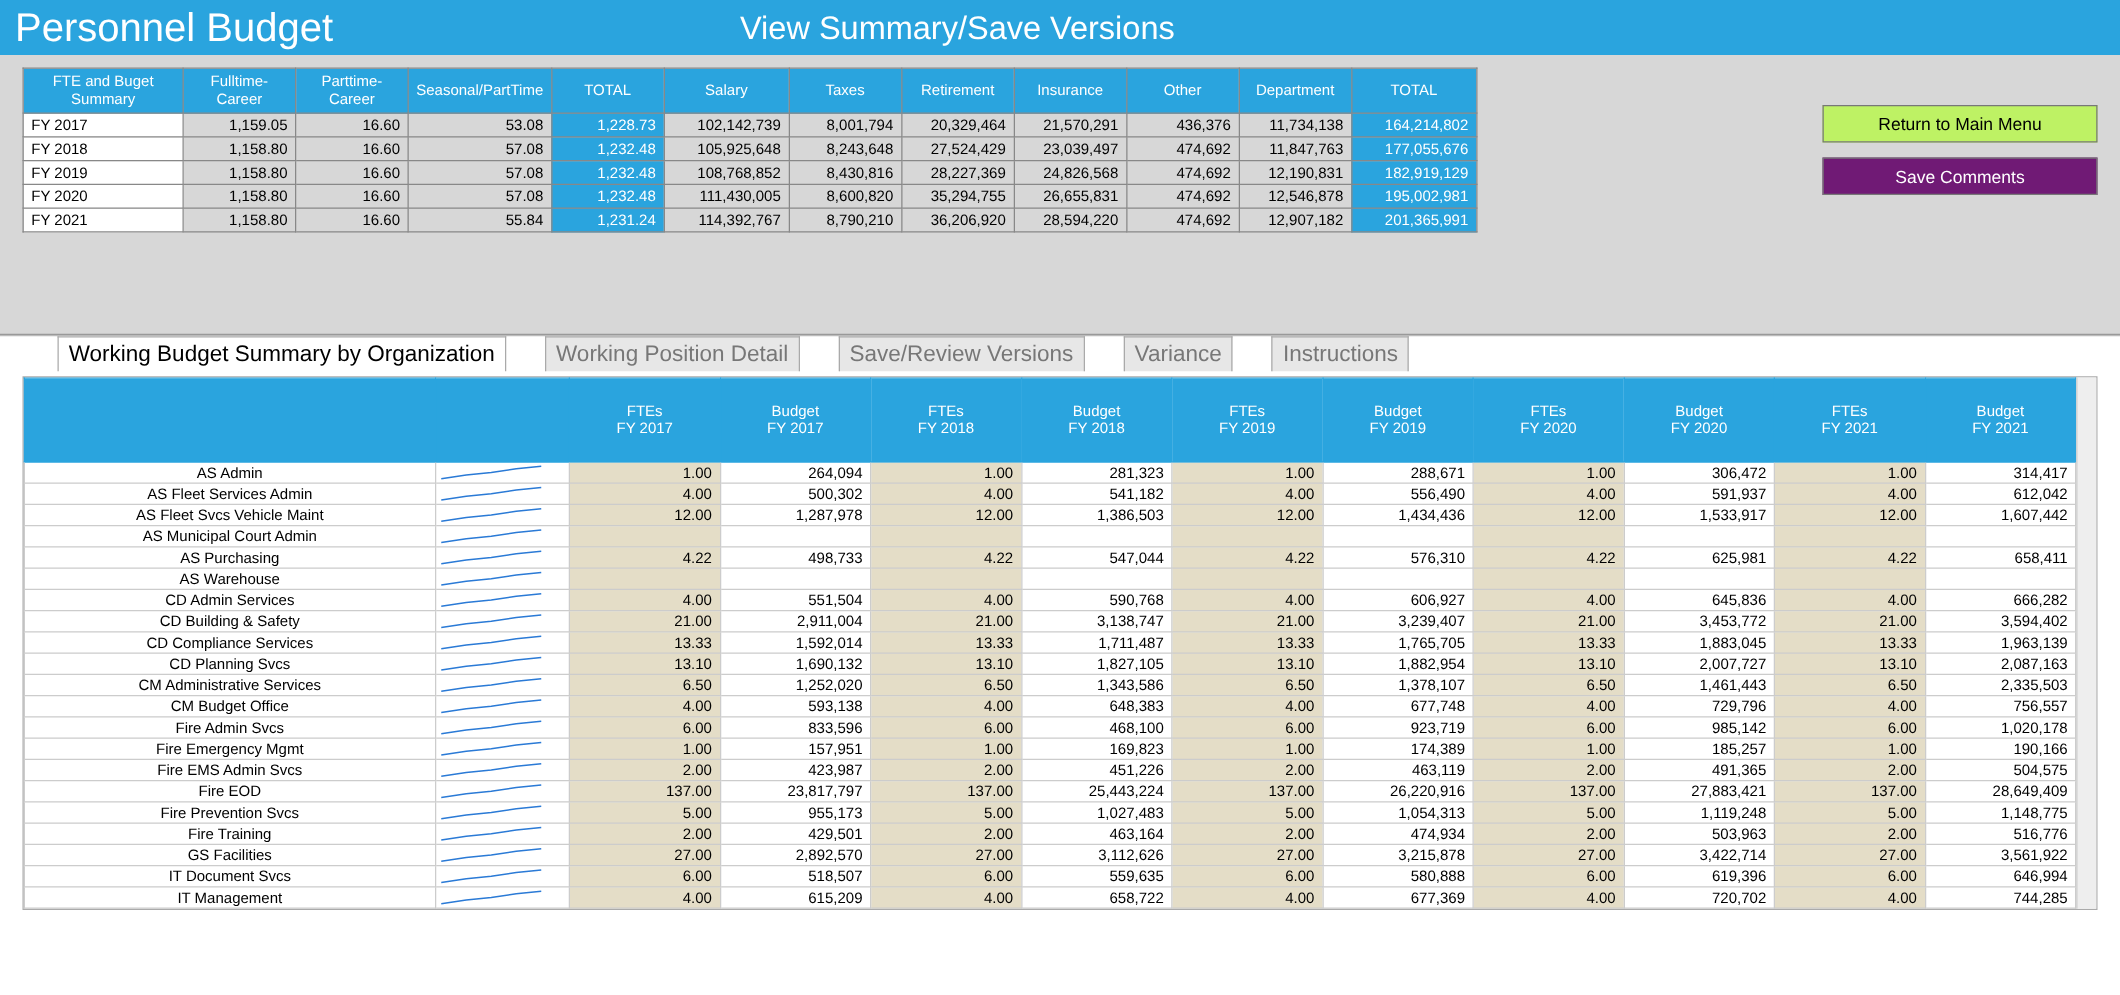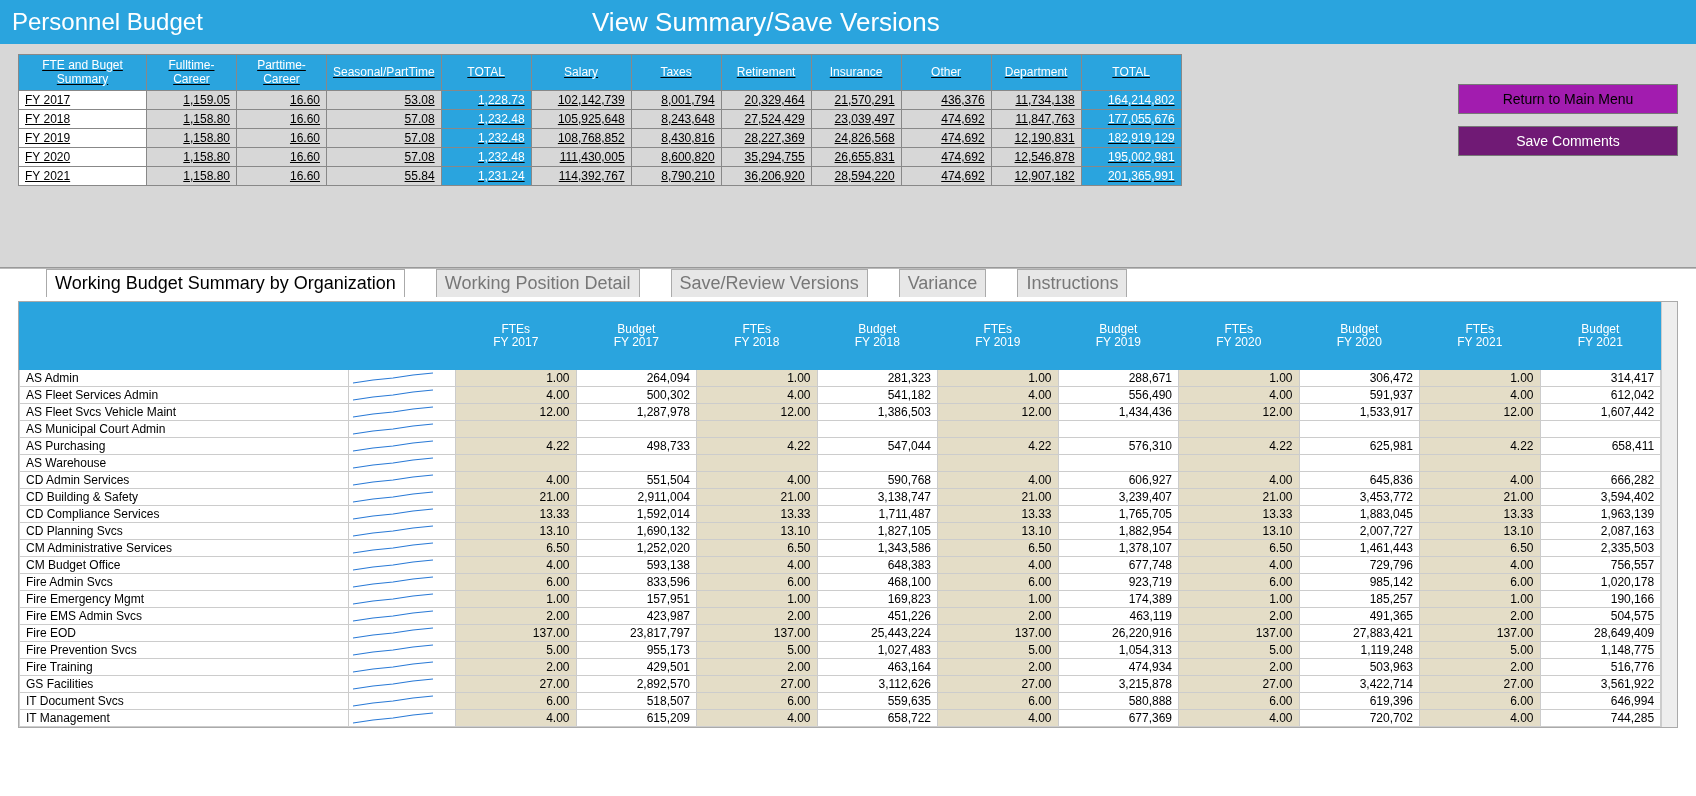--- a/index.html
+++ b/index.html
@@ -1,50 +1,50 @@
 <!DOCTYPE html>
 <html><head>
 <meta charset="utf-8">
 <style>
   * { box-sizing: border-box; margin: 0; padding: 0; }
   body { font-family: "Century Gothic", "Segoe UI", Arial, sans-serif; background: #fff; width: 1696px; }
   
   .header { background: #2aa4de; color: #fff; display: flex; align-items: center; height: 44px; padding: 0 12px; }
-  .header-left { font-size: 24px; font-weight: 300; flex: 0 0 580px; }
+  .header-left { font-size: 32px; font-weight: 300; flex: 0 0 580px; }
   .header-right { font-size: 26px; font-weight: 300; flex: 1; }
   
   .top-section { display: flex; padding: 10px 18px 22px 18px; background: #d7d7d7; }
   .summary-table-wrap { flex: 0 0 auto; }
   .buttons-wrap { flex: 1; display: flex; flex-direction: column; align-items: flex-end; justify-content: center; gap: 12px; }
   .btn { width: 220px; height: 30px; border: 1px solid #777; font-size: 14px; display: flex; align-items: center; justify-content: center; cursor: pointer; }
-  .btn-return { background: #a21caf; color: #000; }
+  .btn-return { background: #bef264; color: #000; }
   .btn-save { background: #701a75; color: #fff; }
   
-  .summary-table { border-collapse: collapse; font-size: 12px; text-decoration: underline; }
+  .summary-table { border-collapse: collapse; font-size: 12px; }
   .summary-table th, .summary-table td { border: 1px solid #888; padding: 2px 6px; text-align: right; height: 19px; }
   .summary-table th { background: #2aa4de; color: #fff; font-weight: 400; text-align: center; line-height: 1.1; }
   .summary-table th.corner { height: 36px; white-space: pre-line; }
   .summary-table td.label { text-align: left; background: #fff; }
   .summary-table td.total1 { background: #2aa4de; color: #fff; }
   .summary-table td.total2 { background: #2aa4de; color: #fff; }
   .col-w-90 { width: 90px; }
   .col-w-100 { width: 100px; }
   .col-w-128 { width: 128px; }
   
   .mid-gap { height: 60px; background: #d7d7d7; border-bottom: 1px solid #999; }
   
   .tabs { display: flex; background: #fff; border-top: 1px solid #bbb; padding: 0 0 0 14px; }
   .tab { border: 1px solid #aaa; border-bottom: none; padding: 3px 8px; font-size: 18px; color: #777; background: #e7e7e7; cursor: pointer; margin-right: -1px; margin-left: 32px; }
   .tab.active { color: #000; background: #fff; }
   
   .org-wrap { padding: 4px 18px 18px 18px; }
   .org-table { width: 100%; border-collapse: collapse; font-size: 12px; }
   .org-table th { background: #2aa4de; color: #fff; font-weight: 400; text-align: center; border: 1px solid #2aa4de; padding: 20px 4px; line-height: 1.1; height: 30px; white-space: pre-line; }
   .org-table td { border: 1px solid #ccc; padding: 1px 6px; text-align: right; height: 16px; }
-  .org-table td.rowlabel { text-align: left; }
+  .org-table td.rowlabel { text-align: center; }
   .org-table td.spark { padding: 0 2px; width: 95px; }
   .org-table td.fte { background: #e4ddc7; }
   .spark svg { width: 90px; height: 14px; display: block; }
   .spark svg polyline { fill: none; stroke: #2a7ad6; stroke-width: 1.2; }
   th.blank1 { width: 300px; background: #2aa4de; }
   th.blank2 { width: 98px; background: #2aa4de; }
   th.colhead { width: 110px; }
   .org-table td.spark { border-left:1px solid #ccc; border-right:1px solid #ccc;}
   .org-container { border: 1px solid #aaa; }
   .scrollbar-placeholder { width:16px; background:#eee; border-left:1px solid #ccc;}

